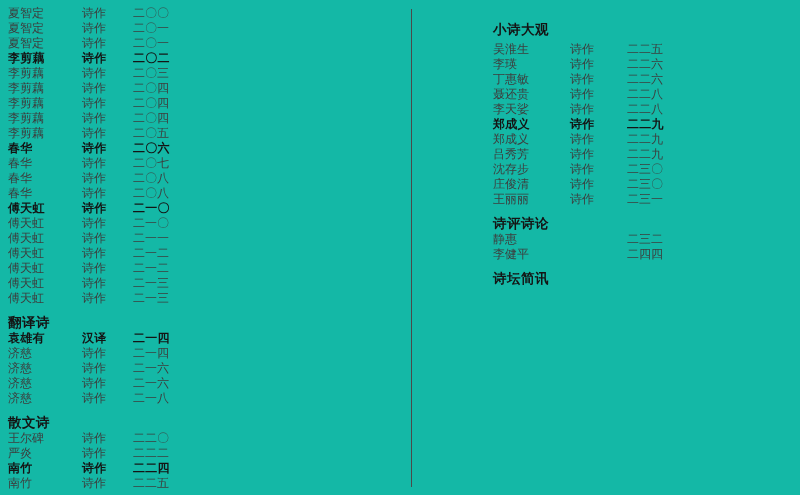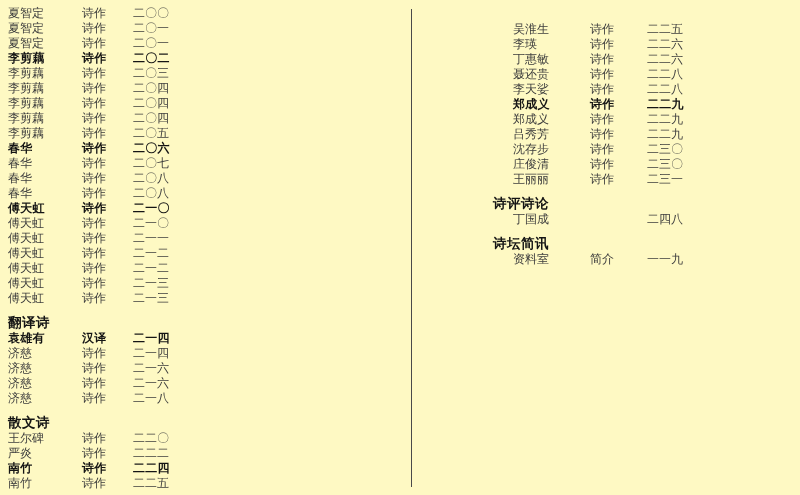--- a/index.html
+++ b/index.html
@@ -4,21 +4,21 @@
 <style>
   html, body {
     margin: 0;
     padding: 0;
     background: #ffffff;
   }
   .page {
     position: relative;
     width: 800px;
     height: 495px;
-    background: #fef9c3;
+    background: #14b8a6;
     overflow: hidden;
     font-family: "Liberation Sans", "DejaVu Sans", sans-serif;
   }
   .col {
     position: absolute;
     font-size: 12px;
     color: #3d3d3d;
   }
   .col-left  { left: 8px;   top: 6px;  width: 398px; }
   .col-right { left: 493px; top: 22px; width: 302px; }
@@ -30,21 +30,21 @@
     height: 478px;
     background: #4a4a4a;
   }
   .row {
     display: grid;
     height: 15px;
     line-height: 15px;
     white-space: nowrap;
   }
   .col-left  .row { grid-template-columns: 74px 51px 54px auto; }
-  .col-right .row { grid-template-columns: 77px 57px 45px auto; margin-left: 20px; }
+  .col-right .row { grid-template-columns: 77px 57px 45px auto; }
   .row.bold {
     font-weight: bold;
     color: #141414;
     letter-spacing: 0.3px;
   }
   .cell { overflow: visible; }
   .sec-header {
     font-size: 13.5px;
     font-weight: bold;
     color: #141414;
@@ -238,20 +238,21 @@
           <span class="cell author">南竹</span>
           <span class="cell genre">诗作</span>
           <span class="cell page">二二五</span>
           <span class="cell title">一株凋零的腊梅</span>
         </div>
       </div>
     </div>
   <div class="divider"></div>
   <div class="col col-right">
       <div class="section">
+        <div class="sec-header">小诗大观</div>
         <div class="row">
           <span class="cell author">吴淮生</span>
           <span class="cell genre">诗作</span>
           <span class="cell page">二二五</span>
           <span class="cell title">写在日记本的末页</span>
         </div>
         <div class="row">
           <span class="cell author">李瑛</span>
           <span class="cell genre">诗作</span>
           <span class="cell page">二二六</span>
@@ -308,29 +309,29 @@
         <div class="row">
           <span class="cell author">王丽丽</span>
           <span class="cell genre">诗作</span>
           <span class="cell page">二三一</span>
           <span class="cell title">舞池</span>
         </div>
       </div>
       <div class="section">
         <div class="sec-header">诗评诗论</div>
         <div class="row">
-          <span class="cell author">丁国成</span>
+          <span class="cell author">静惠</span>
           <span class="cell genre"></span>
-          <span class="cell page">二四八</span>
-          <span class="cell title">诗与画</span>
+          <span class="cell page">二三二</span>
+          <span class="cell title">秋风秋雨中的思索</span>
+        </div>
+        <div class="row">
+          <span class="cell author">李健平</span>
+          <span class="cell genre"></span>
+          <span class="cell page">二四四</span>
+          <span class="cell title">一种人生指向和哲理启迪</span>
         </div>
       </div>
       <div class="section">
         <div class="sec-header">诗坛简讯</div>
-        <div class="row">
-          <span class="cell author">资料室</span>
-          <span class="cell genre">简介</span>
-          <span class="cell page">一一九</span>
-          <span class="cell title">台湾诗刊</span>
-        </div>
       </div>
     </div>
 </div>
 
 </body></html>

